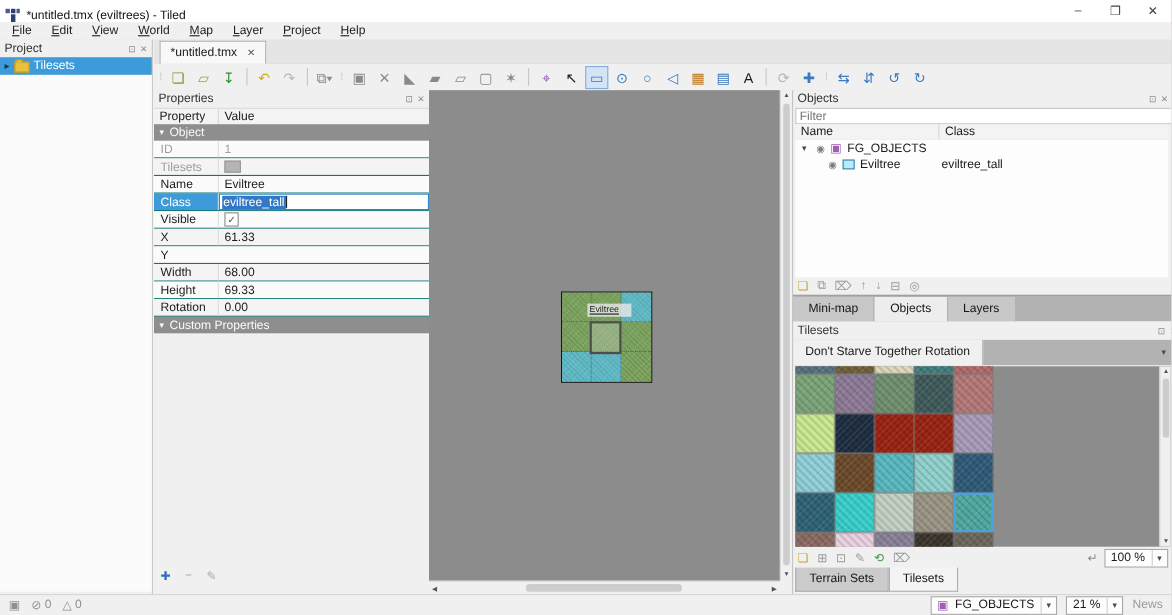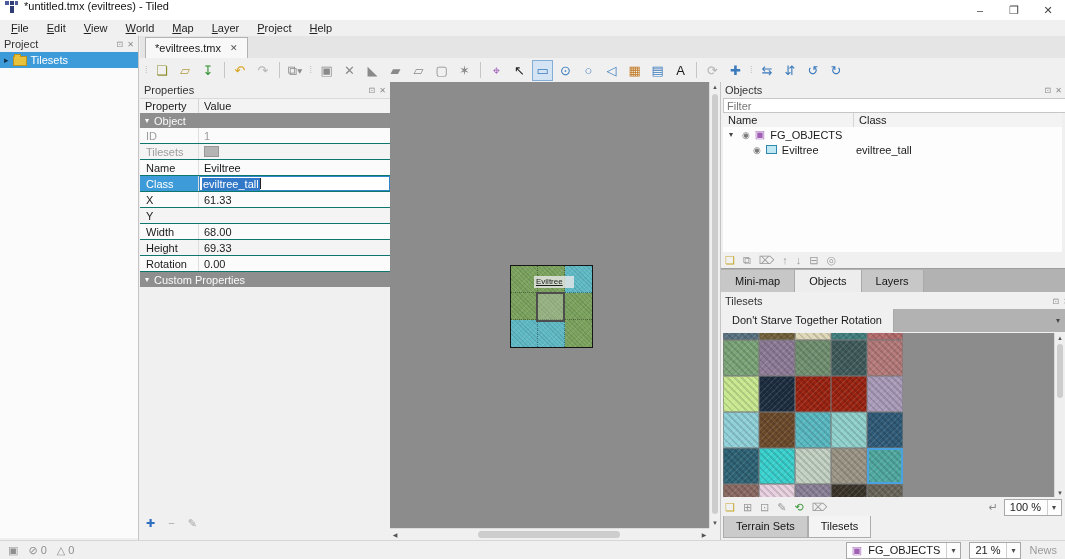--- a/index.html
+++ b/index.html
@@ -1,21 +1,21 @@
 <!DOCTYPE html>
 <html><head>
 <meta charset="utf-8">
 <style>
   html,body{margin:0;padding:0;background:#d0d0d0;}
   .app{position:relative;width:1065px;height:559px;background:#f0f0f0;overflow:hidden;
        font-family:"Liberation Sans",sans-serif;font-size:11px;color:#1a1a1a;}
   .abs{position:absolute;}
 
   
-  .titlebar{left:0;top:0;width:1065px;height:20px;background:#ffffff;display:flex;align-items:flex-start;border-bottom:2px solid #b91c1c;}
+  .titlebar{left:0;top:0;width:1065px;height:20px;background:#ffffff;display:flex;align-items:flex-end;border-bottom:2px solid #b91c1c;}
   .applogo{width:13px;height:13px;margin:0 6px 0 5px;position:relative;}
   .applogo i{position:absolute;background:#4a5a9a;}
   .applogo i.b2{background:#2e3d74;}
   .titletext{color:#111;}
   .wincontrols{margin-left:auto;display:flex;height:100%;}
   .winbtn{width:34px;height:100%;display:flex;align-items:center;justify-content:center;color:#444;font-size:11px;}
 
   
   .menubar{left:0;top:20px;width:1065px;height:16px;background:#f0f0f0;display:flex;align-items:center;padding-left:2px;border-bottom:1px solid #e3e3e3;}
   .menuitem{padding:0 9px;height:100%;display:flex;align-items:center;color:#222;}
@@ -179,21 +179,21 @@
       <div class="proj-item">
         <span class="proj-caret">▸</span>
         <span class="folder-ic"></span>
         <span>Tilesets</span>
       </div>
     </div>
   </div>
 
   <div class="abs doctabbar">
     <div class="doctab">
-      <span>*eviltrees.tmx</span>
+      <span>*untitled.tmx</span>
       <span class="tabclose">✕</span>
     </div>
   </div>
 
   <div class="abs toolbar" id="toolbar">
       <span class="tgrip">⁞</span>
       <span class="tbi" style="color: rgb(143, 143, 47);">❏</span>
       <span class="tbi" style="color: rgb(181, 154, 63);">▱</span>
       <span class="tbi" style="color: rgb(47, 143, 47);">↧</span>
       <span class="tsep"></span>
@@ -263,20 +263,26 @@
         <div class="prow selrow">
           <span class="k">Class</span>
           <span class="v">
             <span class="editbox">
               <span class="seltext">eviltree_tall</span>
               <span class="cursorbar"></span>
             </span>
           </span>
         </div>
         <div class="prow">
+          <span class="k">Visible</span>
+          <span class="v">
+            <span class="checkbox">✓</span>
+          </span>
+        </div>
+        <div class="prow">
           <span class="k">X</span>
           <span class="v">61.33</span>
         </div>
         <div class="prow">
           <span class="k">Y</span>
         </div>
         <div class="prow">
           <span class="k">Width</span>
           <span class="v">68.00</span>
         </div>

